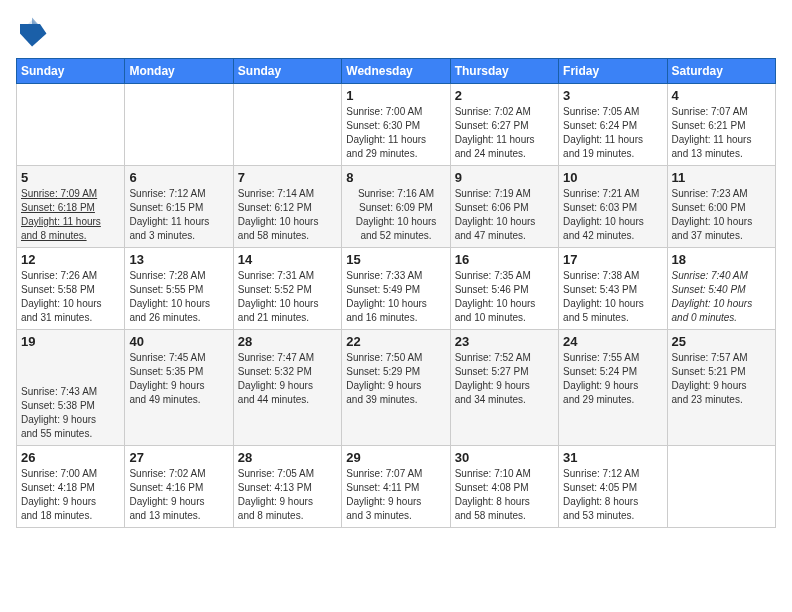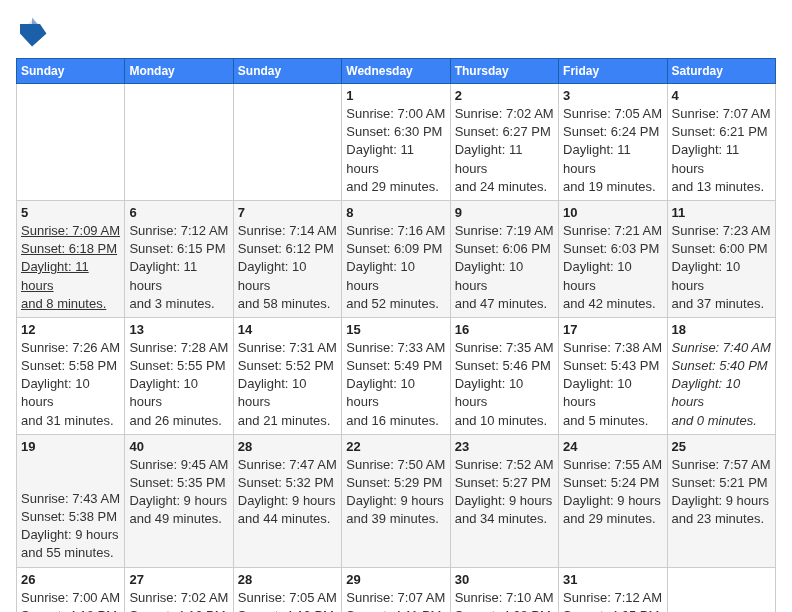--- a/index.html
+++ b/index.html
@@ -72,21 +72,21 @@
     }
     .day-num {
       font-size: 13px;
       font-weight: bold;
       color: #222;
       display: block;
       margin-bottom: 2px;
     }
     .day-info {
       color: #333;
-      font-size: 13px;
+      font-size: 10px;
       line-height: 1.4;
     }
     .empty-cell {
       background: #f9f9f9;
     }
   </style>
 </head>
 <body>
 
 <div class="header">
@@ -172,21 +172,21 @@
         </td>
         <td>
           <span class="day-num">7</span>
           <div class="day-info" style="white-space: pre-line;">Sunrise: 7:14 AM
 Sunset: 6:12 PM
 Daylight: 10 hours
 and 58 minutes.</div>
         </td>
         <td>
           <span class="day-num">8</span>
-          <div class="day-info" style="white-space: pre-line;">Sunrise: 7:16 AM
+          <div class="day-info" style="white-space: pre-line; text-align: center;">Sunrise: 7:16 AM
 Sunset: 6:09 PM
 Daylight: 10 hours
 and 52 minutes.</div>
         </td>
         <td>
           <span class="day-num">9</span>
           <div class="day-info" style="white-space: pre-line;">Sunrise: 7:19 AM
 Sunset: 6:06 PM
 Daylight: 10 hours
 and 47 minutes.</div>
@@ -260,21 +260,21 @@
       <tr>
         <td>
           <span class="day-num">19</span>
           <div class="day-info" style="white-space: pre-line; margin-top: 36px;">Sunrise: 7:43 AM
 Sunset: 5:38 PM
 Daylight: 9 hours
 and 55 minutes.</div>
         </td>
         <td>
           <span class="day-num">40</span>
-          <div class="day-info" style="white-space: pre-line;">Sunrise: 9:45 AM
+          <div class="day-info" style="white-space: pre-line;">Sunrise: 7:45 AM
 Sunset: 5:35 PM
 Daylight: 9 hours
 and 49 minutes.</div>
         </td>
         <td>
           <span class="day-num">28</span>
           <div class="day-info" style="white-space: pre-line;">Sunrise: 7:47 AM
 Sunset: 5:32 PM
 Daylight: 9 hours
 and 44 minutes.</div>

